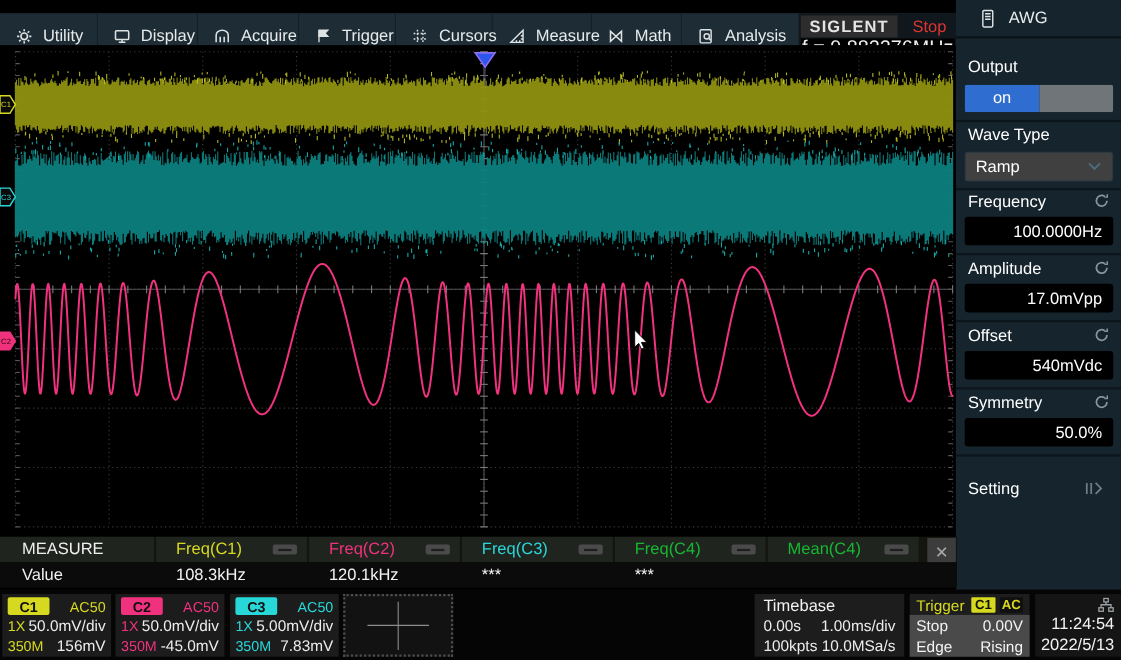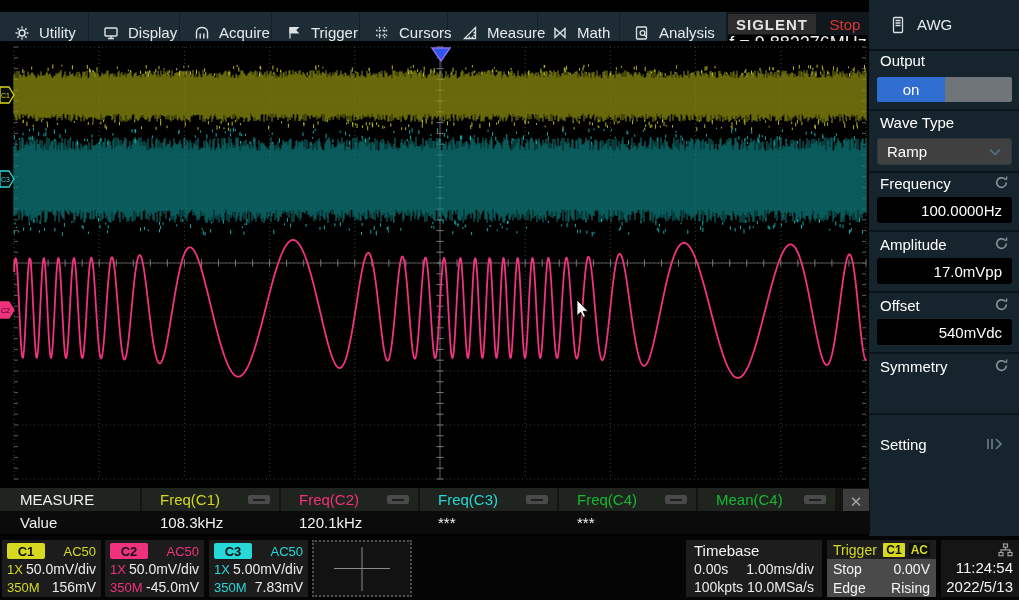--- a/index.html
+++ b/index.html
@@ -17,21 +17,21 @@
   #status-block { position:absolute; left:726px; top:0; width:144px; height:41px; background:#10181d; }
   #brand-box { position:absolute; left:2px; top:2px; width:88px; height:20px; background:#2d2d2d;
     display:flex; align-items:center; justify-content:center; font-weight:bold; font-size:15px;
     letter-spacing:1px; color:#e4e4e4; }
   #acq-state { position:absolute; left:96px; top:2px; width:46px; height:20px; display:flex; align-items:center;
     justify-content:center; color:#e03434; font-size:15px; }
   #freq-counter { position:absolute; left:2px; top:23px; width:140px; height:17px; background:#000;
     display:flex; align-items:center; justify-content:center; font-size:18px; color:#f0f0f0; }
   
   #sidebar { position:absolute; left:869px; top:0; width:150px; height:600px; background:#16242d; }
-  #awg-header { position:absolute; left:0; top:0; width:150px; height:51px; display:flex; align-items:center;
+  #awg-header { position:absolute; left:0; top:0; width:150px; height:35px; display:flex; align-items:center;
     gap:12px; padding-left:22px; font-size:15px; border-bottom:2px solid #0a1218; }
   .sb-label { position:absolute; left:11px; font-size:15px; color:#fff; }
   .sb-refresh { position:absolute; right:10px; color:#8a949b; }
   .sb-valuebox { position:absolute; left:8px; width:135px; height:26px; background:#000; border-radius:3px;
     display:flex; align-items:center; justify-content:flex-end; padding-right:10px; font-size:15px; color:#fff; }
   .sb-sep { position:absolute; left:0; width:150px; height:2px; background:#0b151c; }
   #output-toggle { position:absolute; left:8px; top:77px; width:135px; height:25px; display:flex; border-radius:2px; overflow:hidden; }
   #output-on { width:68px; background:#2f6ed0; display:flex; align-items:center; justify-content:center; font-size:15px; color:#fff; }
   #output-off { flex:1; background:#6f7578; }
   #wavetype-select { position:absolute; left:8px; top:138px; width:135px; height:27px; background:#404040;
@@ -422,20 +422,21 @@
     <div class="sb-valuebox" style="top:319px">540mVdc</div>
     <div class="sb-sep" style="top:352px"></div>
 
     <span class="sb-label" style="top:358px">Symmetry</span>
     <span class="sb-refresh" style="top:358px">
       <svg width="15" height="15" viewBox="0 0 15 15" fill="none" stroke="#8a949b" stroke-width="1.6">
         <path d="M12.3 7.5a4.8 4.8 0 1 1-1.9-3.8"></path>
           <path d="M12.6 1.6v2.6h-2.6" stroke-width="1.3"></path>
       </svg>
     </span>
+    <div class="sb-valuebox" style="top:380px">50.0%</div>
     <div class="sb-sep" style="top:413px"></div>
 
     <div id="setting-row">
       <span class="sb-label">Setting</span>
       <span id="setting-icon">
         <svg width="20" height="16" viewBox="0 0 20 16" fill="none" stroke="#6d7d8a" stroke-width="1.6">
           <path d="M3 3v10M7 3v10M11 3l5 5-5 5"></path>
         </svg>
       </span>
     </div>

